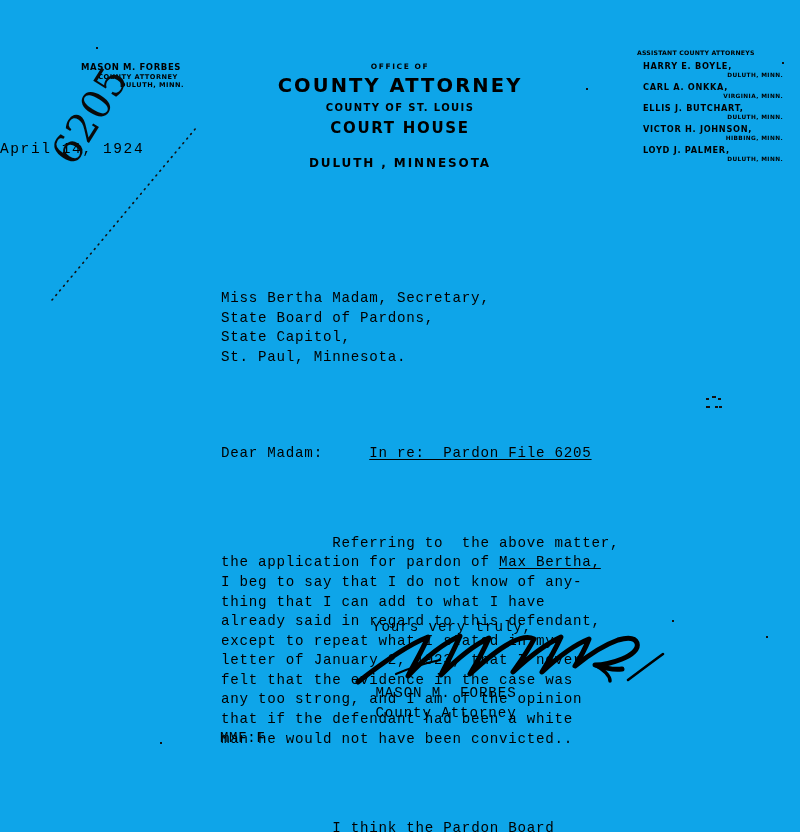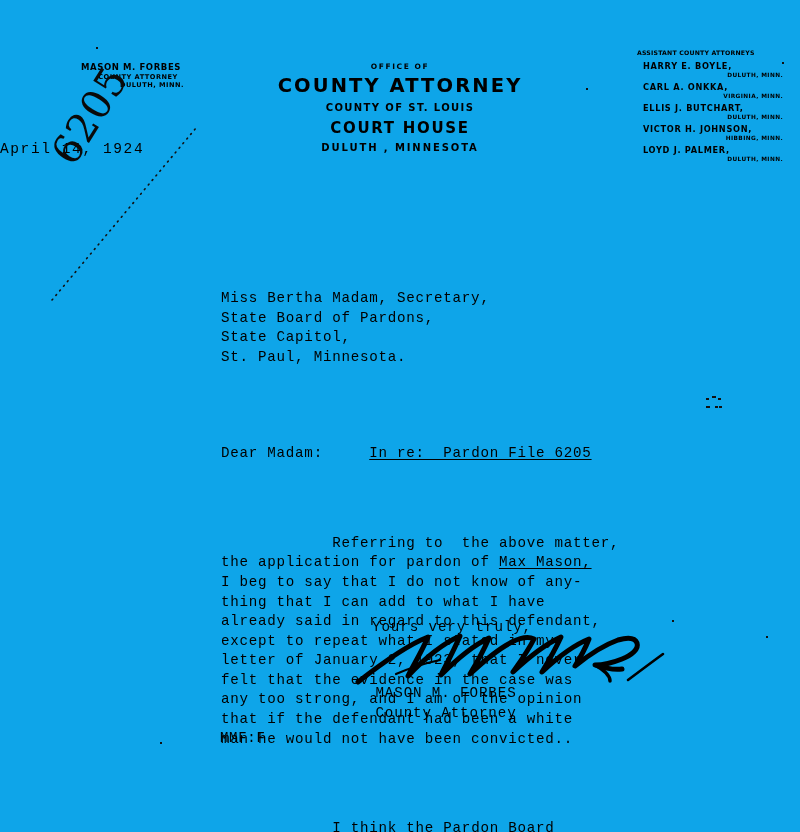--- a/index.html
+++ b/index.html
@@ -77,24 +77,24 @@
     line-height: 1.35;
     margin-top: 5px;
   }
   .org-building {
     font-size: 15px;
     letter-spacing: 1.7px;
     line-height: 1.4;
     margin-top: 3px;
   }
   .org-city {
-    font-size: 10px;
+    font-size: 12px;
     letter-spacing: 1.9px;
     line-height: 1.35;
-    margin-top: 2px;
+    margin-top: 16px;
   }
 
   
   .assistants-block {
     position: absolute;
     left: 637px;
     top: 49px;
     width: 160px;
     font-family: "DejaVu Sans", sans-serif;
     font-weight: bold;
@@ -271,21 +271,21 @@
 
   <div class="typed">
     <div class="addressee"><span>Miss Bertha Madam, Secretary,</span>
 <span>State Board of Pardons,</span>
 <span>State Capitol,</span>
 <span>St. Paul, Minnesota.</span></div>
 
     <div class="salutation-row"><span>Dear Madam:</span><span>     </span><span class="subject">In re:  Pardon File 6205</span></div>
 
     <div class="para para-first-indent"><span>            Referring to  the above matter,
-the application for pardon of </span><span class="uline">Max Mason,</span><span>
+the application for pardon of </span><span class="uline">Max Bertha,</span><span>
 I beg to say that I do not know of any-
 thing that I can add to what I have
 already said in regard to this defendant,
 except to repeat what I stated in my
 letter of January 2, 1923, that I never
 felt that the evidence in the case was
 any too strong, and I am of the opinion
 that if the defendant had been a white
 man he would not have been convicted..</span></div>
 

